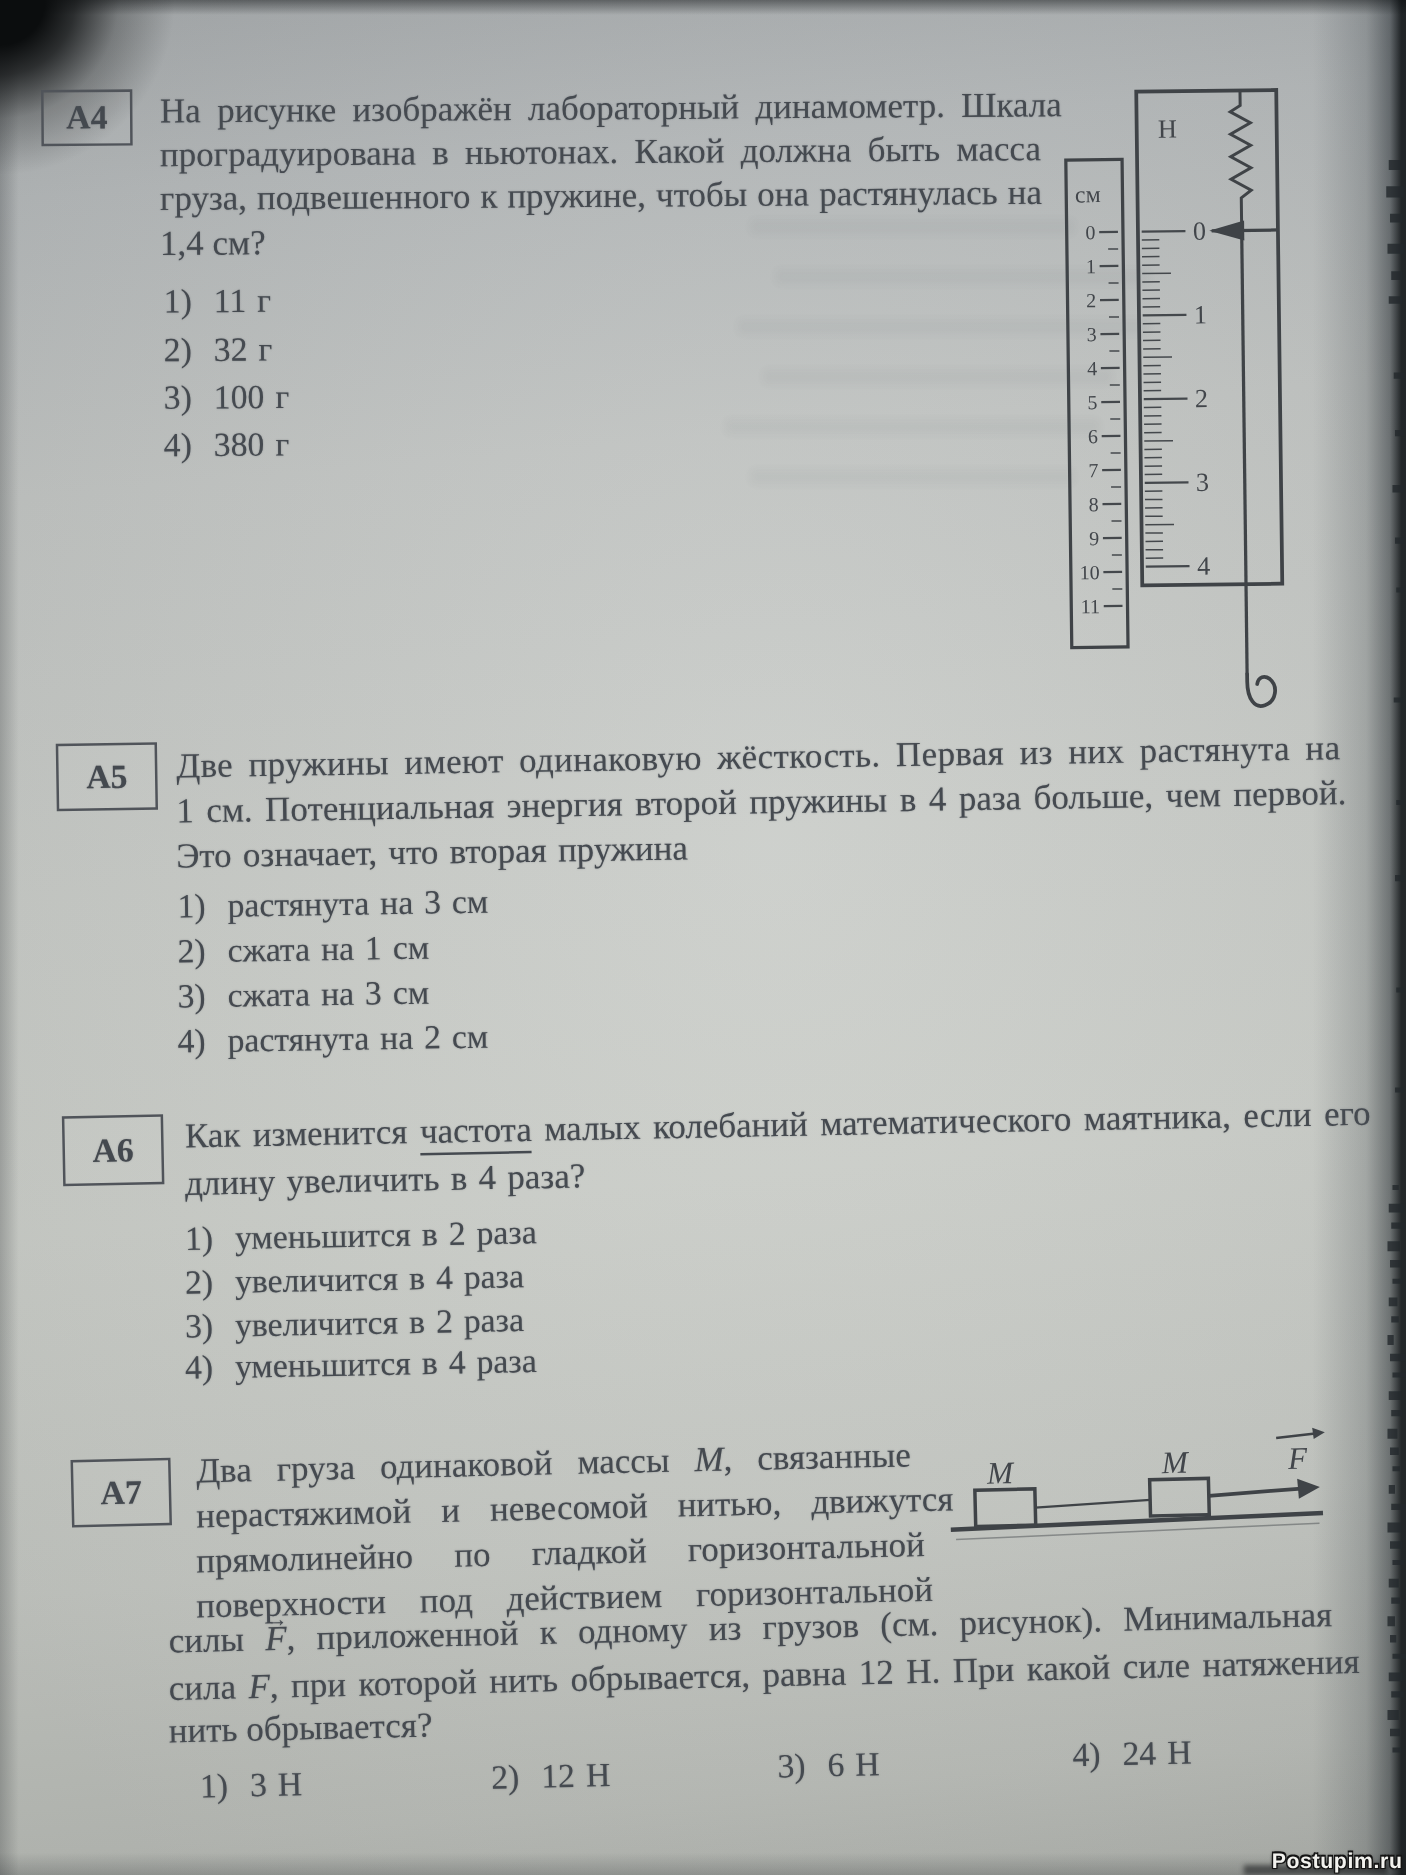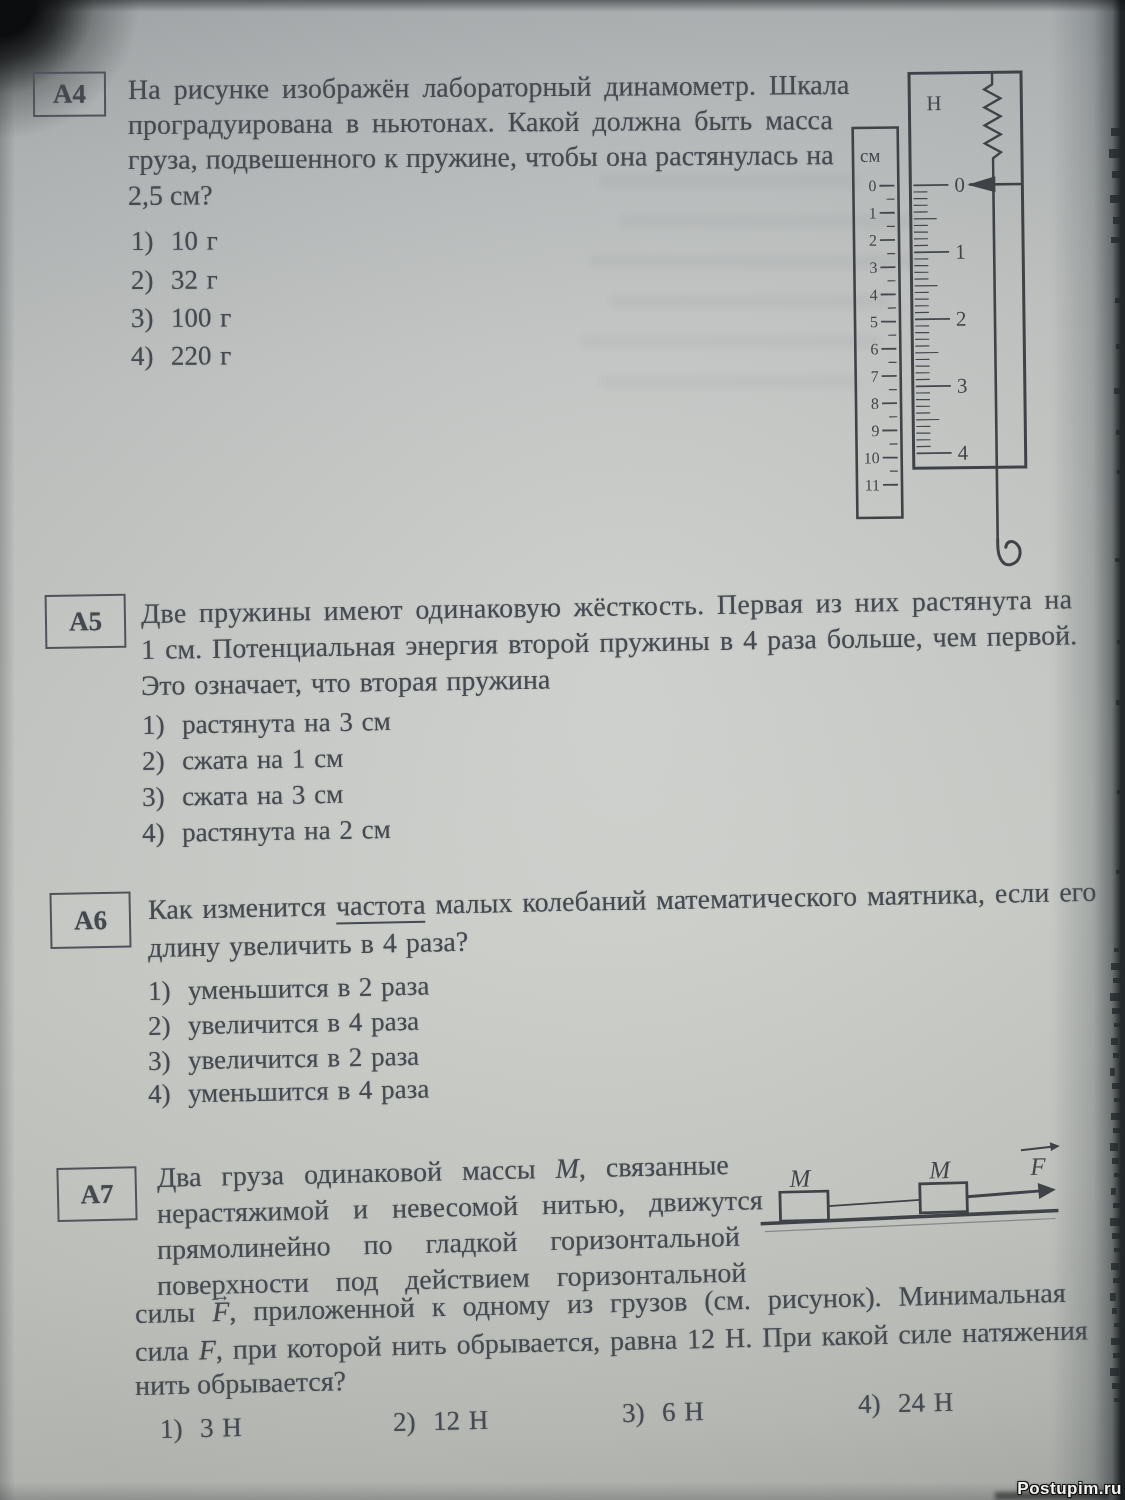--- a/index.html
+++ b/index.html
@@ -44,30 +44,30 @@
 </head>
 <body>
 
 <div class="page">
   <div class="content">
 
     <div class="qbox r04" style="left:33px;top:72px;width:69px;height:41px;">А4</div>
     <div class="line r04" style="left:128px;top:76px;word-spacing:6px;">На рисунке изображён лабораторный динамометр. Шкала</div>
     <div class="line r04" style="left:128px;top:111px;word-spacing:6px;">проградуирована в ньютонах. Какой должна быть масса</div>
     <div class="line r04" style="left:128px;top:146px;word-spacing:1px;">груза, подвешенного к пружине, чтобы она растянулась на</div>
-    <div class="line r04" style="left:128px;top:182px;">2,5 см?</div>
+    <div class="line r04" style="left:128px;top:182px;">1,4 см?</div>
 
     <div class="line opt r04" style="left:131px;top:228px;">
-      <span class="optn">1)</span><span>10 г</span></div>
+      <span class="optn">1)</span><span>11 г</span></div>
     <div class="line opt r04" style="left:131px;top:267px;">
       <span class="optn">2)</span><span>32 г</span></div>
     <div class="line opt r04" style="left:131px;top:305px;">
       <span class="optn">3)</span><span>100 г</span></div>
     <div class="line opt r04" style="left:131px;top:343px;">
-      <span class="optn">4)</span><span>220 г</span></div>
+      <span class="optn">4)</span><span>380 г</span></div>
 
     <svg style="position:absolute;left:850px;top:62px;transform:rotate(-0.7deg);" width="180" height="515" viewBox="0 0 180 515">
       <g>
         <rect class="stroke" x="5" y="65" width="45" height="390" stroke-width="2.6"></rect>
         <text class="figlabel" x="12" y="99" style="font-size:19px">см</text>
         <g id="cm-ticks">
             <line x1="31" y1="123" x2="46" y2="123" stroke="#44484c" stroke-width="1.8"></line>
             <line x1="38" y1="136.6" x2="46" y2="136.6" stroke="#44484c" stroke-width="1.2"></line>
             <text x="28" y="128.5" text-anchor="end" class="cmnum">0</text>
             <line x1="31" y1="150.2" x2="46" y2="150.2" stroke="#44484c" stroke-width="1.8"></line>

